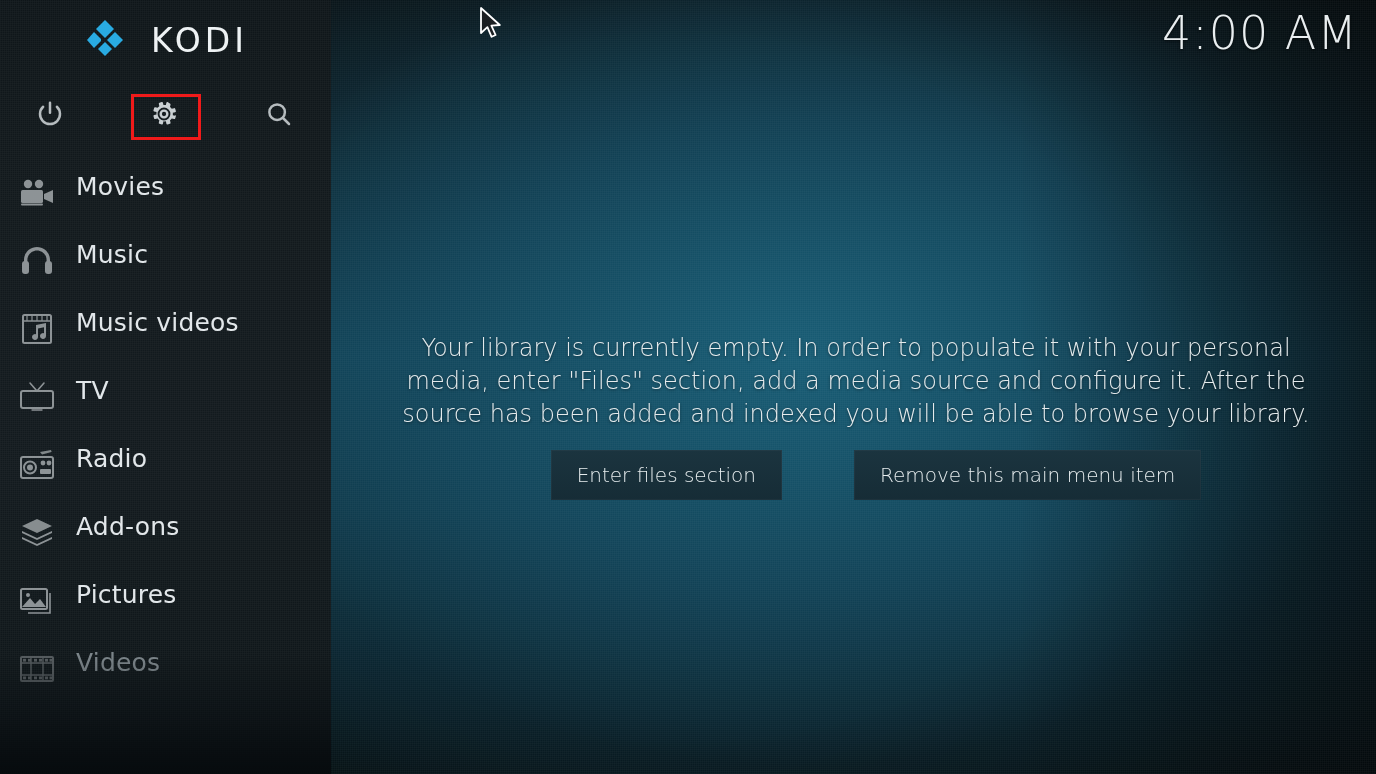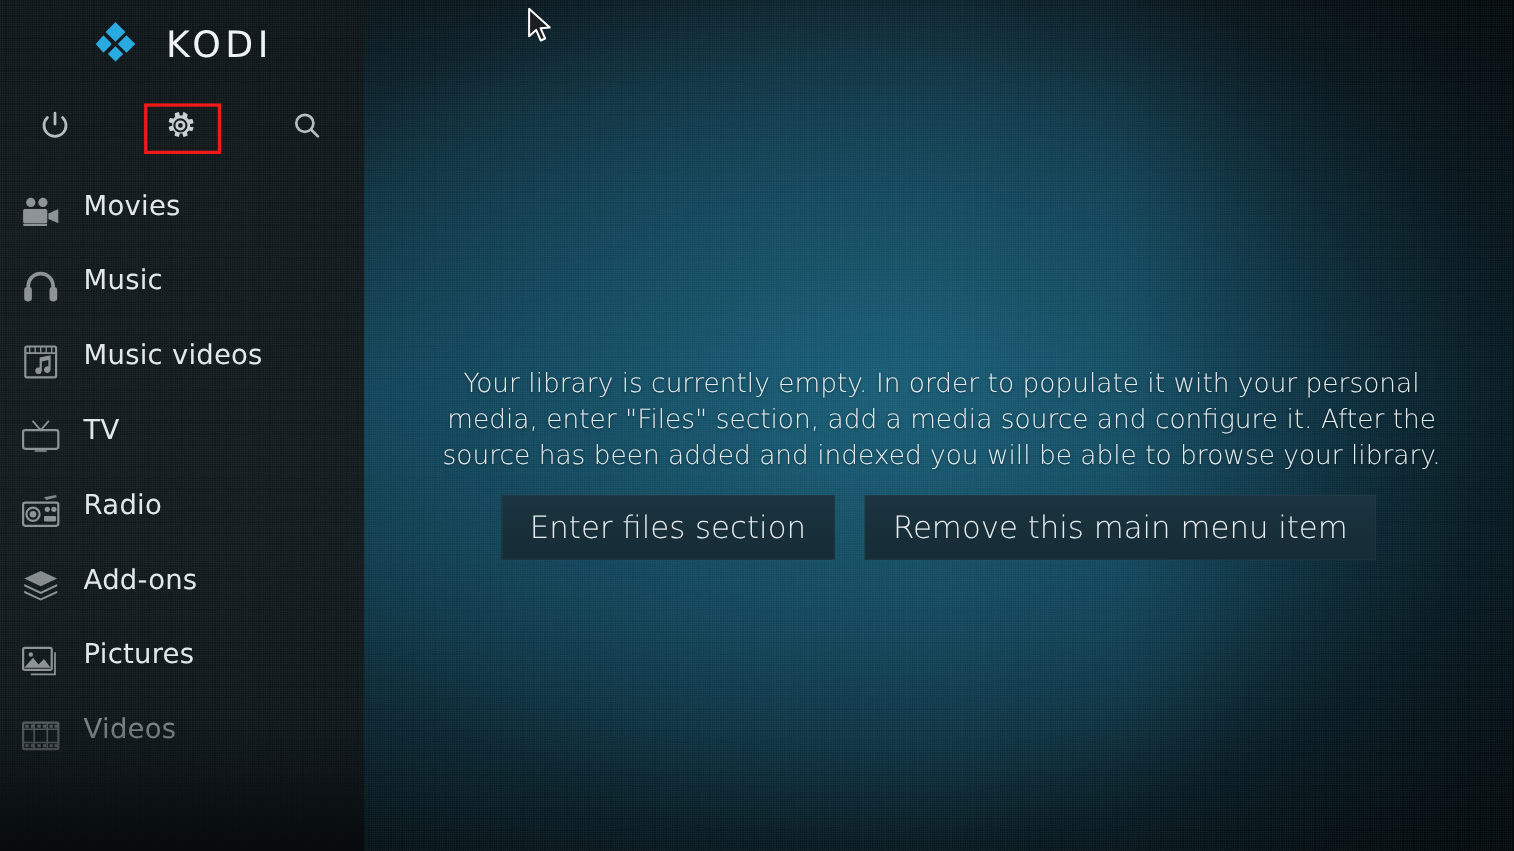--- a/index.html
+++ b/index.html
@@ -121,39 +121,41 @@
     color:#e4eaec; font-weight:300;
     text-shadow:0 1px 3px rgba(0,0,0,.45);
   }
   #button-row {
     position:absolute; left:0; top:450px; width:1045px;
     display:flex; justify-content:center; gap:27px;
   }
   .content-button {
     background:linear-gradient(180deg, #1b343f 0%, #162c36 100%);
     border:none; color:#e6ecee;
-    font-size:28px; font-weight:300;
+    font-size:20px; font-weight:300;
     font-family:"DejaVu Sans", sans-serif;
     padding:13px 26px; min-width:160px;
     box-shadow:inset 0 0 0 1px rgba(255,255,255,.03);
     cursor:pointer;
+    margin-left:45px;
   }
 
   
   #cursor { position:absolute; left:478px; top:6px; pointer-events:none; }
 </style>
 </head>
 <body>
 
 <div id="screen">
 
   <div id="bg"></div>
   <div id="bg-vignette"></div>
   <div id="bg-noise"></div>
 
+  <div id="clock">4:00 AM</div>
 
   <div id="content">
     <div id="empty-message">Your library is currently empty. In order to populate it with your personal media, enter "Files" section, add a media source and configure it. After the source has been added and indexed you will be able to browse your library.</div>
     <div id="button-row">
       <button class="content-button">Enter files section</button>
       <button class="content-button">Remove this main menu item</button>
     </div>
   </div>
 
   <div id="sidebar">

